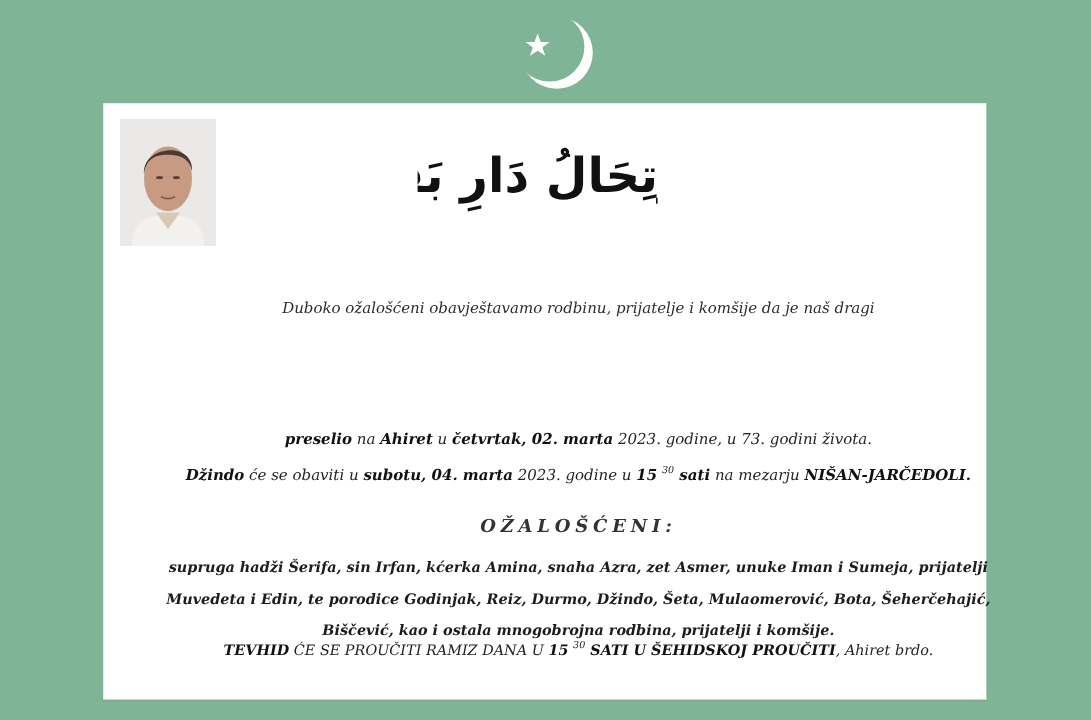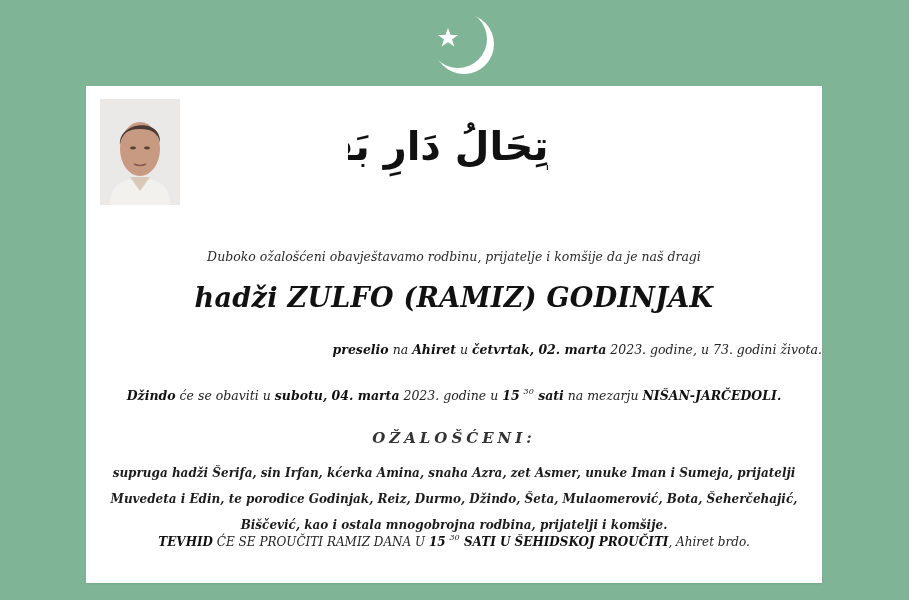--- a/index.html
+++ b/index.html
@@ -28,42 +28,42 @@
       left: 14px; top: 13px;
       width: 80px; height: 106px;
       background: #eceaea;
       overflow: hidden;
     }
     .calligraphy {
       position: absolute;
       left: 262px; top: 16px;
       width: 200px; height: 80px;
     }
-    .text-block { position: absolute; left: 0; width: 736px; text-align: center; }
+    .text-block { position: absolute; left: 0; width: 736px; text-align: center; padding-left: 28px; }
     .intro {
       top: 163px;
       font-size: 12.5px;
       font-style: italic;
       color: #2a2a2a;
     }
     .name {
       top: 196px;
       font-size: 27px;
       font-weight: bold;
       font-style: italic;
       letter-spacing: 0.3px;
       color: #111;
     }
     .line {
       font-size: 12.5px;
       font-style: italic;
       color: #222;
     }
     .line b { font-weight: bold; color: #111; }
-    .passed { top: 256px; text-align: right; }
+    .passed { top: 272px; }
     .funeral { top: 302px; }
     sup { font-size: 8px; font-weight: normal; vertical-align: 6px; line-height: 0; }
     .mourners-title {
       top: 343px;
       font-size: 15px;
       font-style: italic;
       font-weight: bold;
       letter-spacing: 4px;
       color: #333;
     }
@@ -111,21 +111,20 @@
   </div>
 
   <div class="calligraphy">
     <svg width="200" height="80" viewBox="0 0 200 80">
       <text x="100" y="58" text-anchor="middle" font-family="DejaVu Sans, sans-serif" font-size="40" font-weight="bold" fill="#111" direction="rtl">اِرْتِحَالُ دَارِ بَقَا</text>
     </svg>
   </div>
 
   <div class="text-block intro">Duboko ožalošćeni obavještavamo rodbinu, prijatelje i komšije da je naš dragi</div>
 
-  <div class="text-block name">hadži ZULFO (RAMIZ) GODINJAK</div>
 
   <div class="text-block line passed"><b>preselio</b><span> na </span><b>Ahiret</b><span> u </span><b>četvrtak, 02. marta</b><span> 2023. godine, u 73. godini života.</span></div>
 
   <div class="text-block line funeral"><b>Džindo</b><span> će se obaviti u </span><b>subotu, 04. marta</b><span> 2023. godine u </span><b>15</b> <sup>30</sup><b> sati</b><span> na mezarju </span><b>NIŠAN-JARČEDOLI.</b></div>
 
   <div class="text-block mourners-title">OŽALOŠĆENI:</div>
 
   <div class="text-block mourners">supruga hadži Šerifa, sin Irfan, kćerka Amina, snaha Azra, zet Asmer, unuke Iman i Sumeja, prijatelji Muvedeta i Edin, te porodice Godinjak, Reiz, Durmo, Džindo, Šeta, Mulaomerović, Bota, Šeherčehajić, Biščević, kao i ostala mnogobrojna rodbina, prijatelji i komšije.</div>
 
   <div class="text-block line tevhid"><b>TEVHID</b><span> ĆE SE PROUČITI RAMIZ DANA U </span><b>15</b> <sup>30</sup><b> SATI U ŠEHIDSKOJ PROUČITI</b><span>, Ahiret brdo.</span></div>

